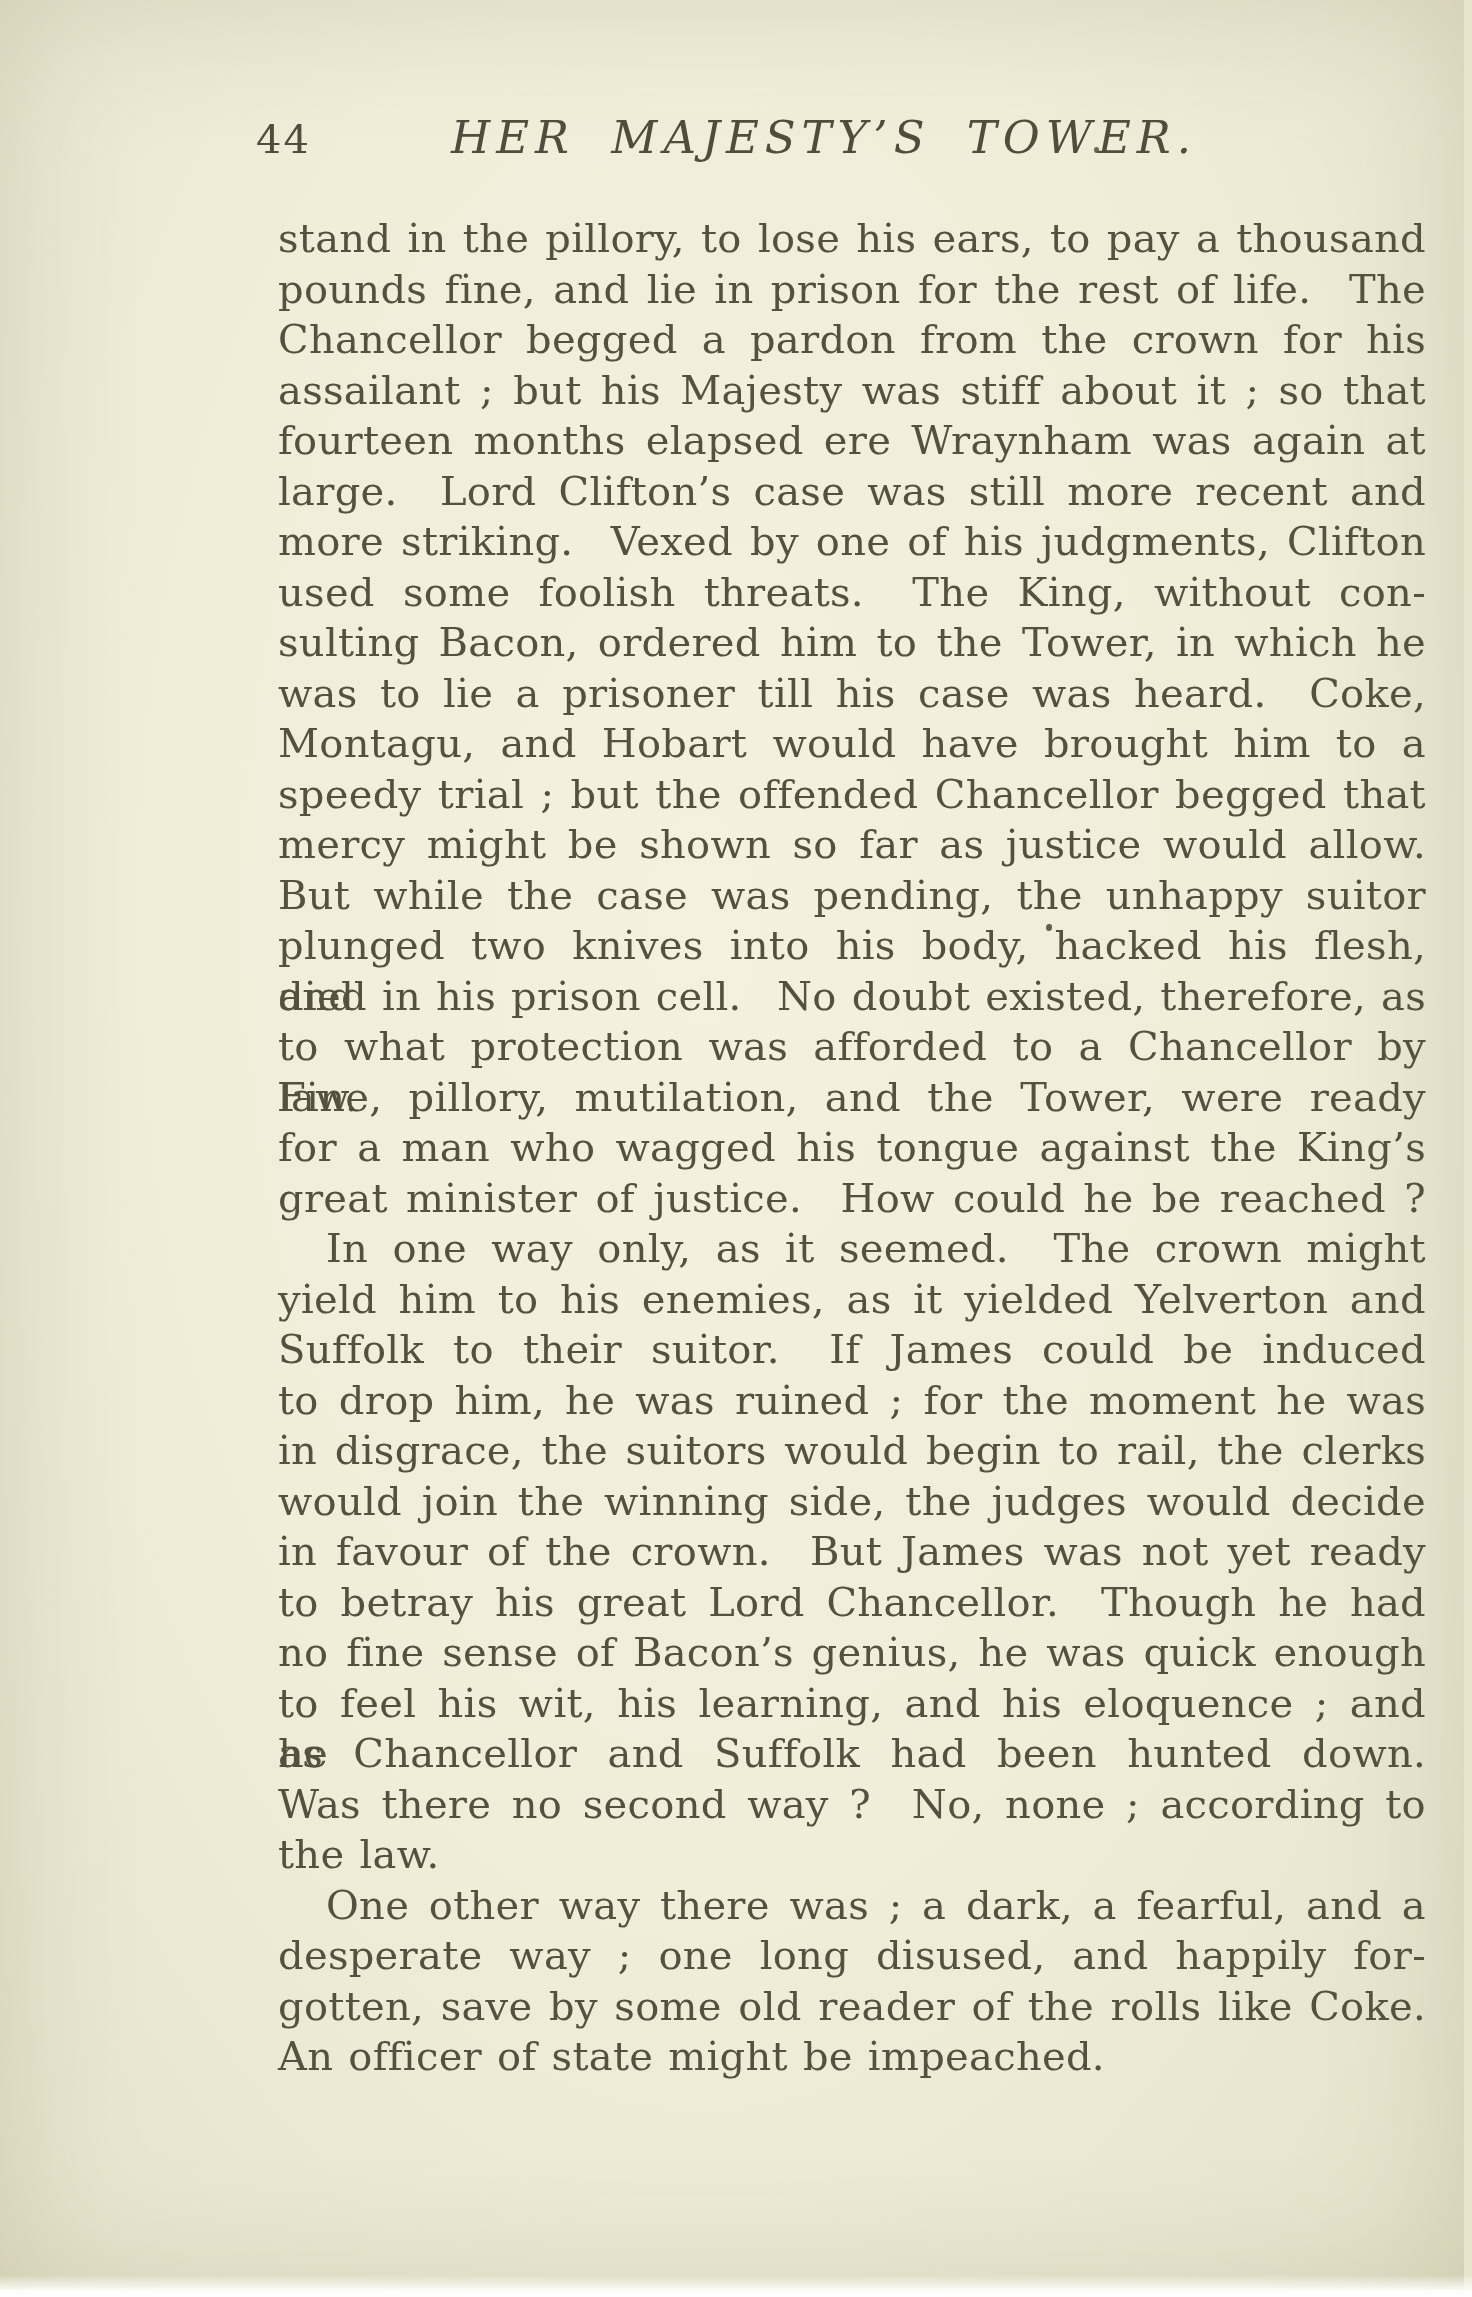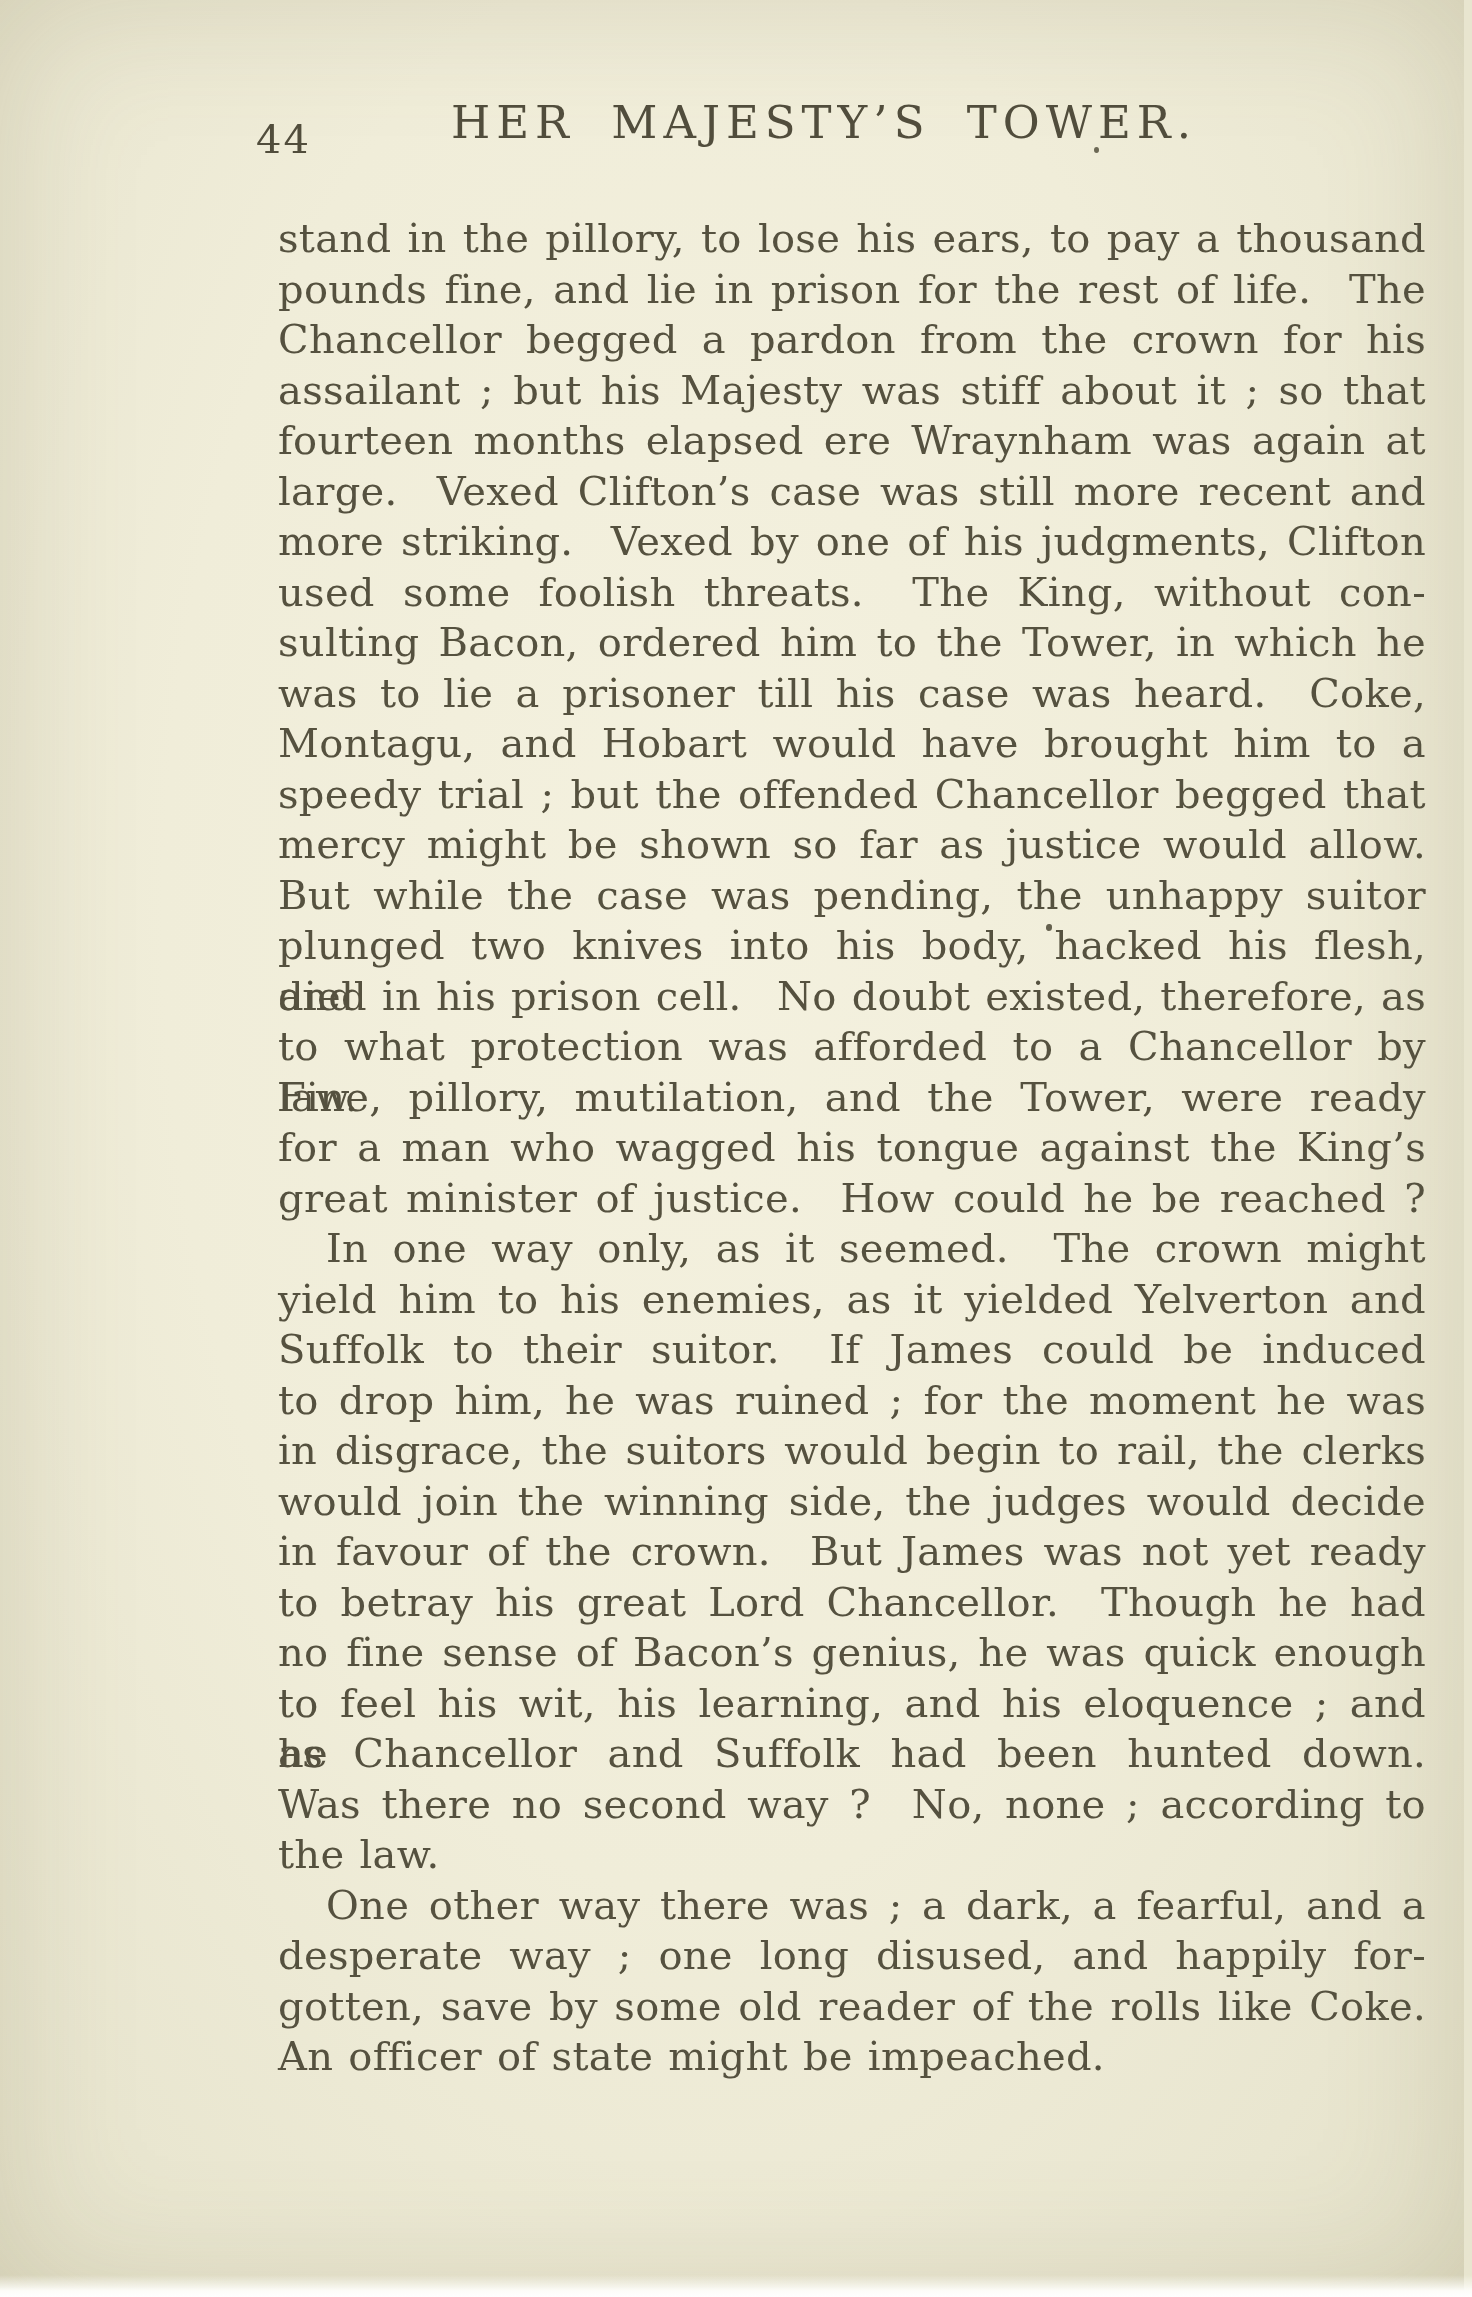--- a/index.html
+++ b/index.html
@@ -15,23 +15,24 @@
   }
   .page{
     position:relative;
     width:1464px;height:2297px;
     background:radial-gradient(ellipse at 48% 40%, #f4f1df 0%, #f0edd9 50%, #e9e6d0 82%, #e4e1c9 100%);
     box-shadow:inset 0 0 140px rgba(120,112,72,0.20);
     color:var(--ink);
   }
   .running-head{
     position:absolute;
-    left:278px;top:96px;width:1148px;
+    left:278px;top:111px;width:1148px;
     text-align:center;
     transform:translateX(-28px);
+    font-style:italic;
     font-size:45px;
     letter-spacing:6px;
     word-spacing:16px;
     color:#514d3c;
     white-space:nowrap;
   }
   .page-number{
     position:absolute;
     left:256px;top:116px;
     font-size:40px;
@@ -84,21 +85,21 @@
   <span class="page-number">44</span>
   <div class="running-head">HER MAJESTY’S TOWER.</div>
   <div class="scan-dot"></div>
 
   <div class="text-block" id="text-block">
       <div class="line">stand in the pillory, to lose his ears, to pay a thousand</div>
       <div class="line">pounds fine, and lie in prison for the rest of life.  The</div>
       <div class="line">Chancellor begged a pardon from the crown for his</div>
       <div class="line">assailant ; but his Majesty was stiff about it ; so that</div>
       <div class="line">fourteen months elapsed ere Wraynham was again at</div>
-      <div class="line">large.  Vexed Clifton’s case was still more recent and</div>
+      <div class="line">large.  Lord Clifton’s case was still more recent and</div>
       <div class="line">more striking.  Vexed by one of his judgments, Clifton</div>
       <div class="line">used some foolish threats.  The King, without con-</div>
       <div class="line">sulting Bacon, ordered him to the Tower, in which he</div>
       <div class="line">was to lie a prisoner till his case was heard.  Coke,</div>
       <div class="line">Montagu, and Hobart would have brought him to a</div>
       <div class="line">speedy trial ; but the offended Chancellor begged that</div>
       <div class="line">mercy might be shown so far as justice would allow.</div>
       <div class="line">But while the case was pending, the unhappy suitor</div>
       <div class="line">plunged two knives into his body, hacked his flesh, and</div>
       <div class="line">died in his prison cell.  No doubt existed, therefore, as</div>

